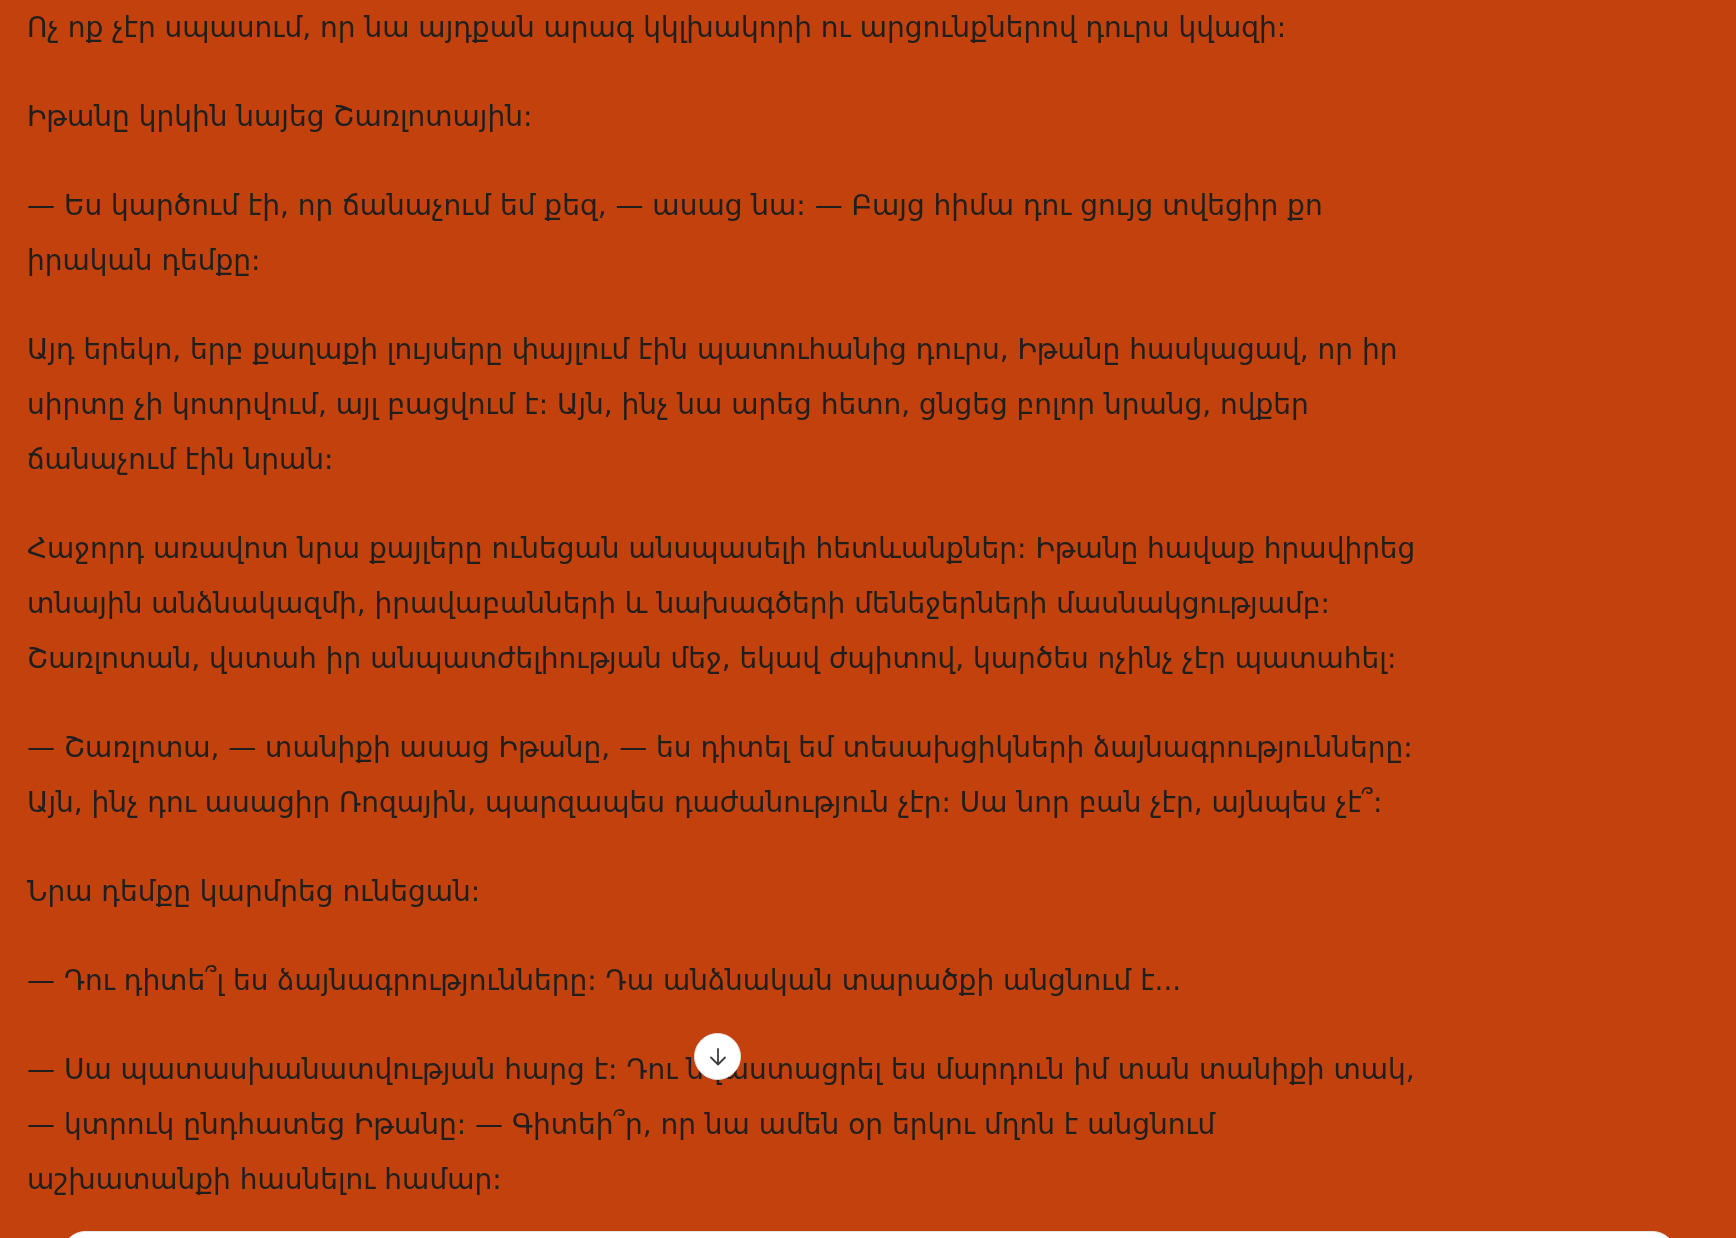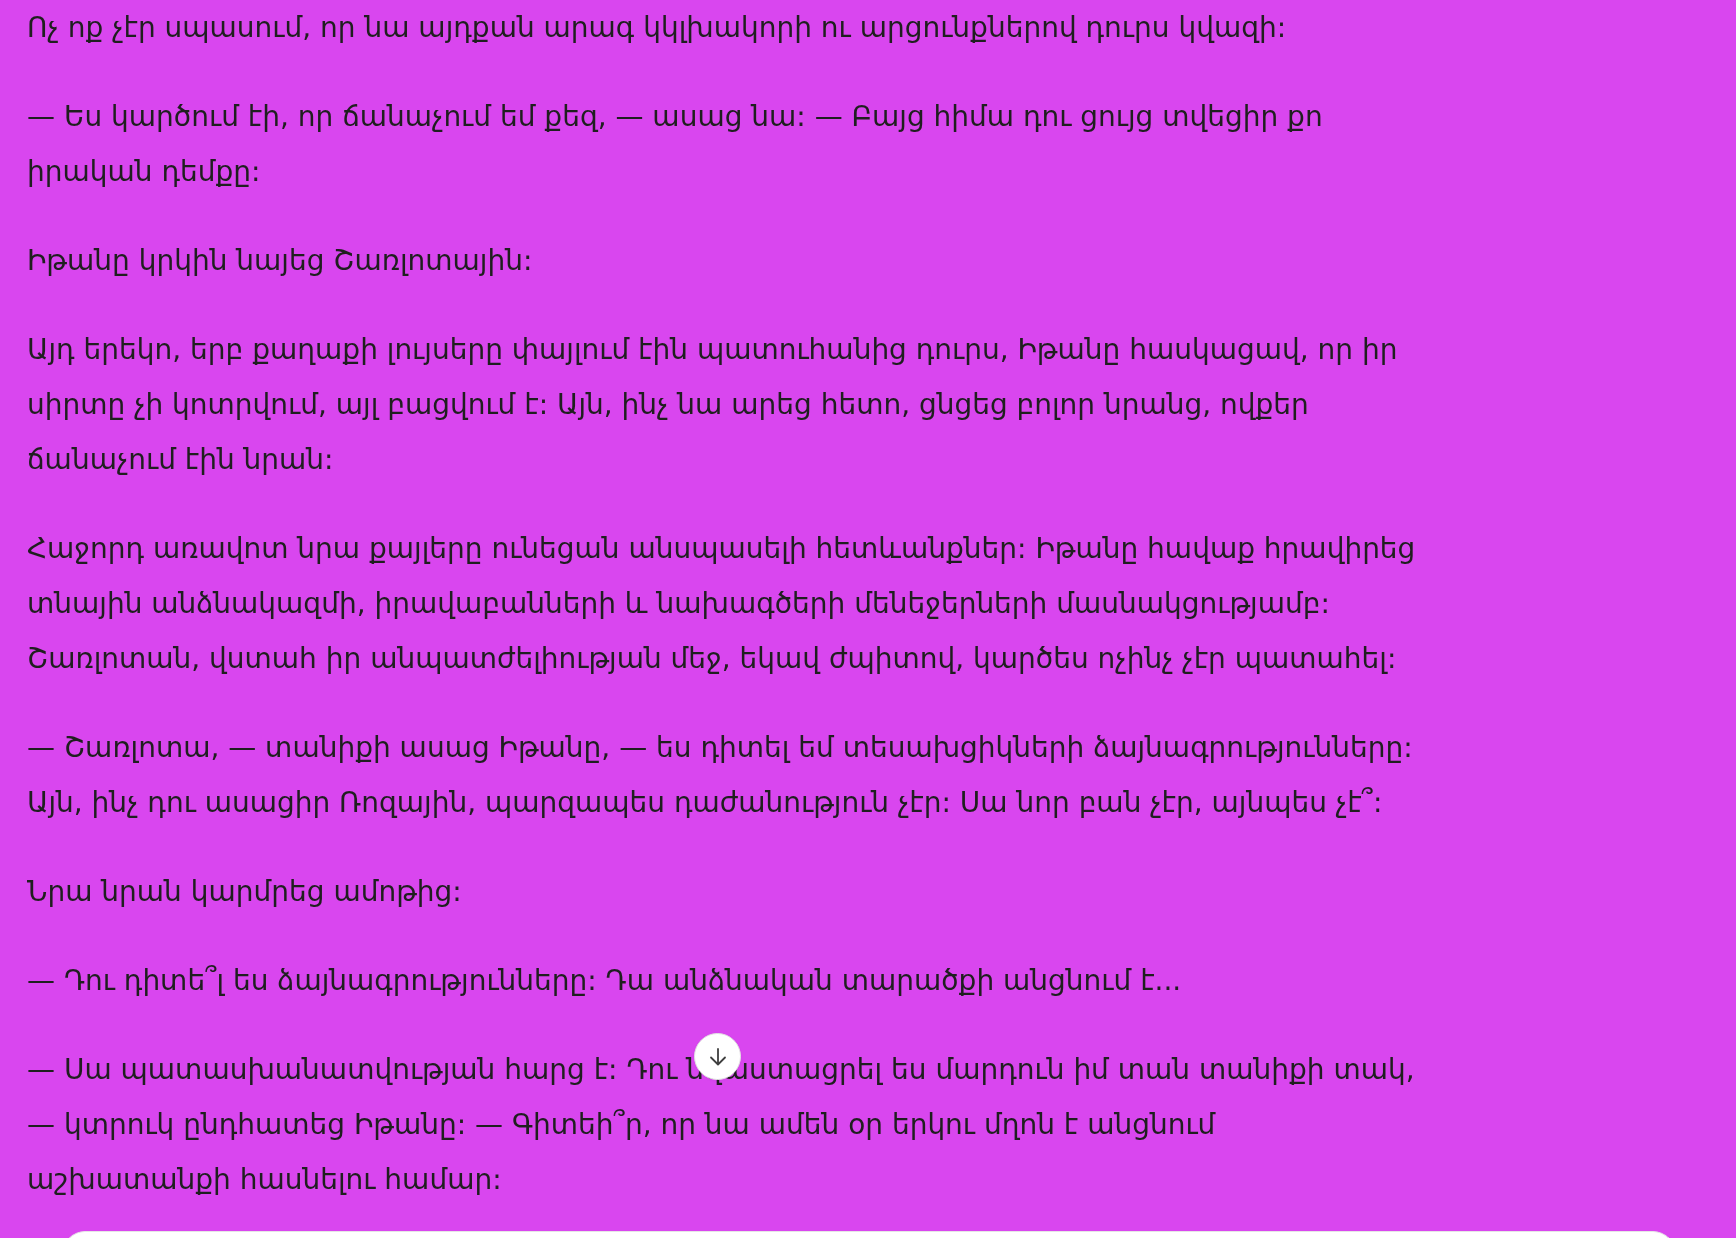--- a/index.html
+++ b/index.html
@@ -8,21 +8,21 @@
     background: #ffffff;
     width: 1736px;
     height: 1238px;
     overflow: hidden;
     font-family: "DejaVu Sans", sans-serif;
   }
   .page {
     position: relative;
     width: 1736px;
     height: 1238px;
-    background: #d946ef;
+    background: #c2410c;
   }
   .message-text {
     position: absolute;
     left: 27px;
     top: 0px;
     width: 1398px;
     font-size: 28px;
     line-height: 55px;
     color: #1f1f1f;
     letter-spacing: 0;
@@ -61,26 +61,26 @@
     border-radius: 22px 22px 0 0;
   }
 </style>
 </head>
 <body>
 
 <div class="page">
 
   <article class="message-text">
     <p>Ոչ ոք չէր սպասում, որ նա այդքան արագ կկլխակորի ու արցունքներով դուրս կվազի:</p>
+    <p>Իթանը կրկին նայեց Շառլոտային:</p>
     <p>— Ես կարծում էի, որ ճանաչում եմ քեզ, — ասաց նա: — Բայց հիմա դու ցույց տվեցիր քո իրական դեմքը:</p>
-    <p>Իթանը կրկին նայեց Շառլոտային:</p>
     <p>Այդ երեկո, երբ քաղաքի լույսերը փայլում էին պատուհանից դուրս, Իթանը հասկացավ, որ իր սիրտը չի կոտրվում, այլ բացվում է: Այն, ինչ նա արեց հետո, ցնցեց բոլոր նրանց, ովքեր ճանաչում էին նրան:</p>
     <p>Հաջորդ առավոտ նրա քայլերը ունեցան անսպասելի հետևանքներ: Իթանը հավաք հրավիրեց տնային անձնակազմի, իրավաբանների և նախագծերի մենեջերների մասնակցությամբ: Շառլոտան, վստահ իր անպատժելիության մեջ, եկավ ժպիտով, կարծես ոչինչ չէր պատահել:</p>
     <p>— Շառլոտա, — տանիքի ասաց Իթանը, — ես դիտել եմ տեսախցիկների ձայնագրությունները: Այն, ինչ դու ասացիր Ռոզային, պարզապես դաժանություն չէր: Սա նոր բան չէր, այնպես չէ՞:</p>
-    <p>Նրա նրան կարմրեց ամոթից:</p>
+    <p>Նրա դեմքը կարմրեց ունեցան:</p>
     <p>— Դու դիտե՞լ ես ձայնագրությունները: Դա անձնական տարածքի անցնում է...</p>
     <p>— Սա պատասխանատվության հարց է: Դու նվաստացրել ես մարդուն իմ տան տանիքի տակ, — կտրուկ ընդհատեց Իթանը: — Գիտեի՞ր, որ նա ամեն օր երկու մղոն է անցնում աշխատանքի հասնելու համար:</p>
   </article>
 
   <button class="scroll-btn">
     <svg width="24" height="24" viewBox="0 0 24 24" fill="none">
       <path d="M12 4 V19 M5 12.5 L12 19.5 L19 12.5" stroke="#3f3f3f" stroke-width="1.8" stroke-linecap="round" stroke-linejoin="round"></path>
     </svg>
   </button>
 

